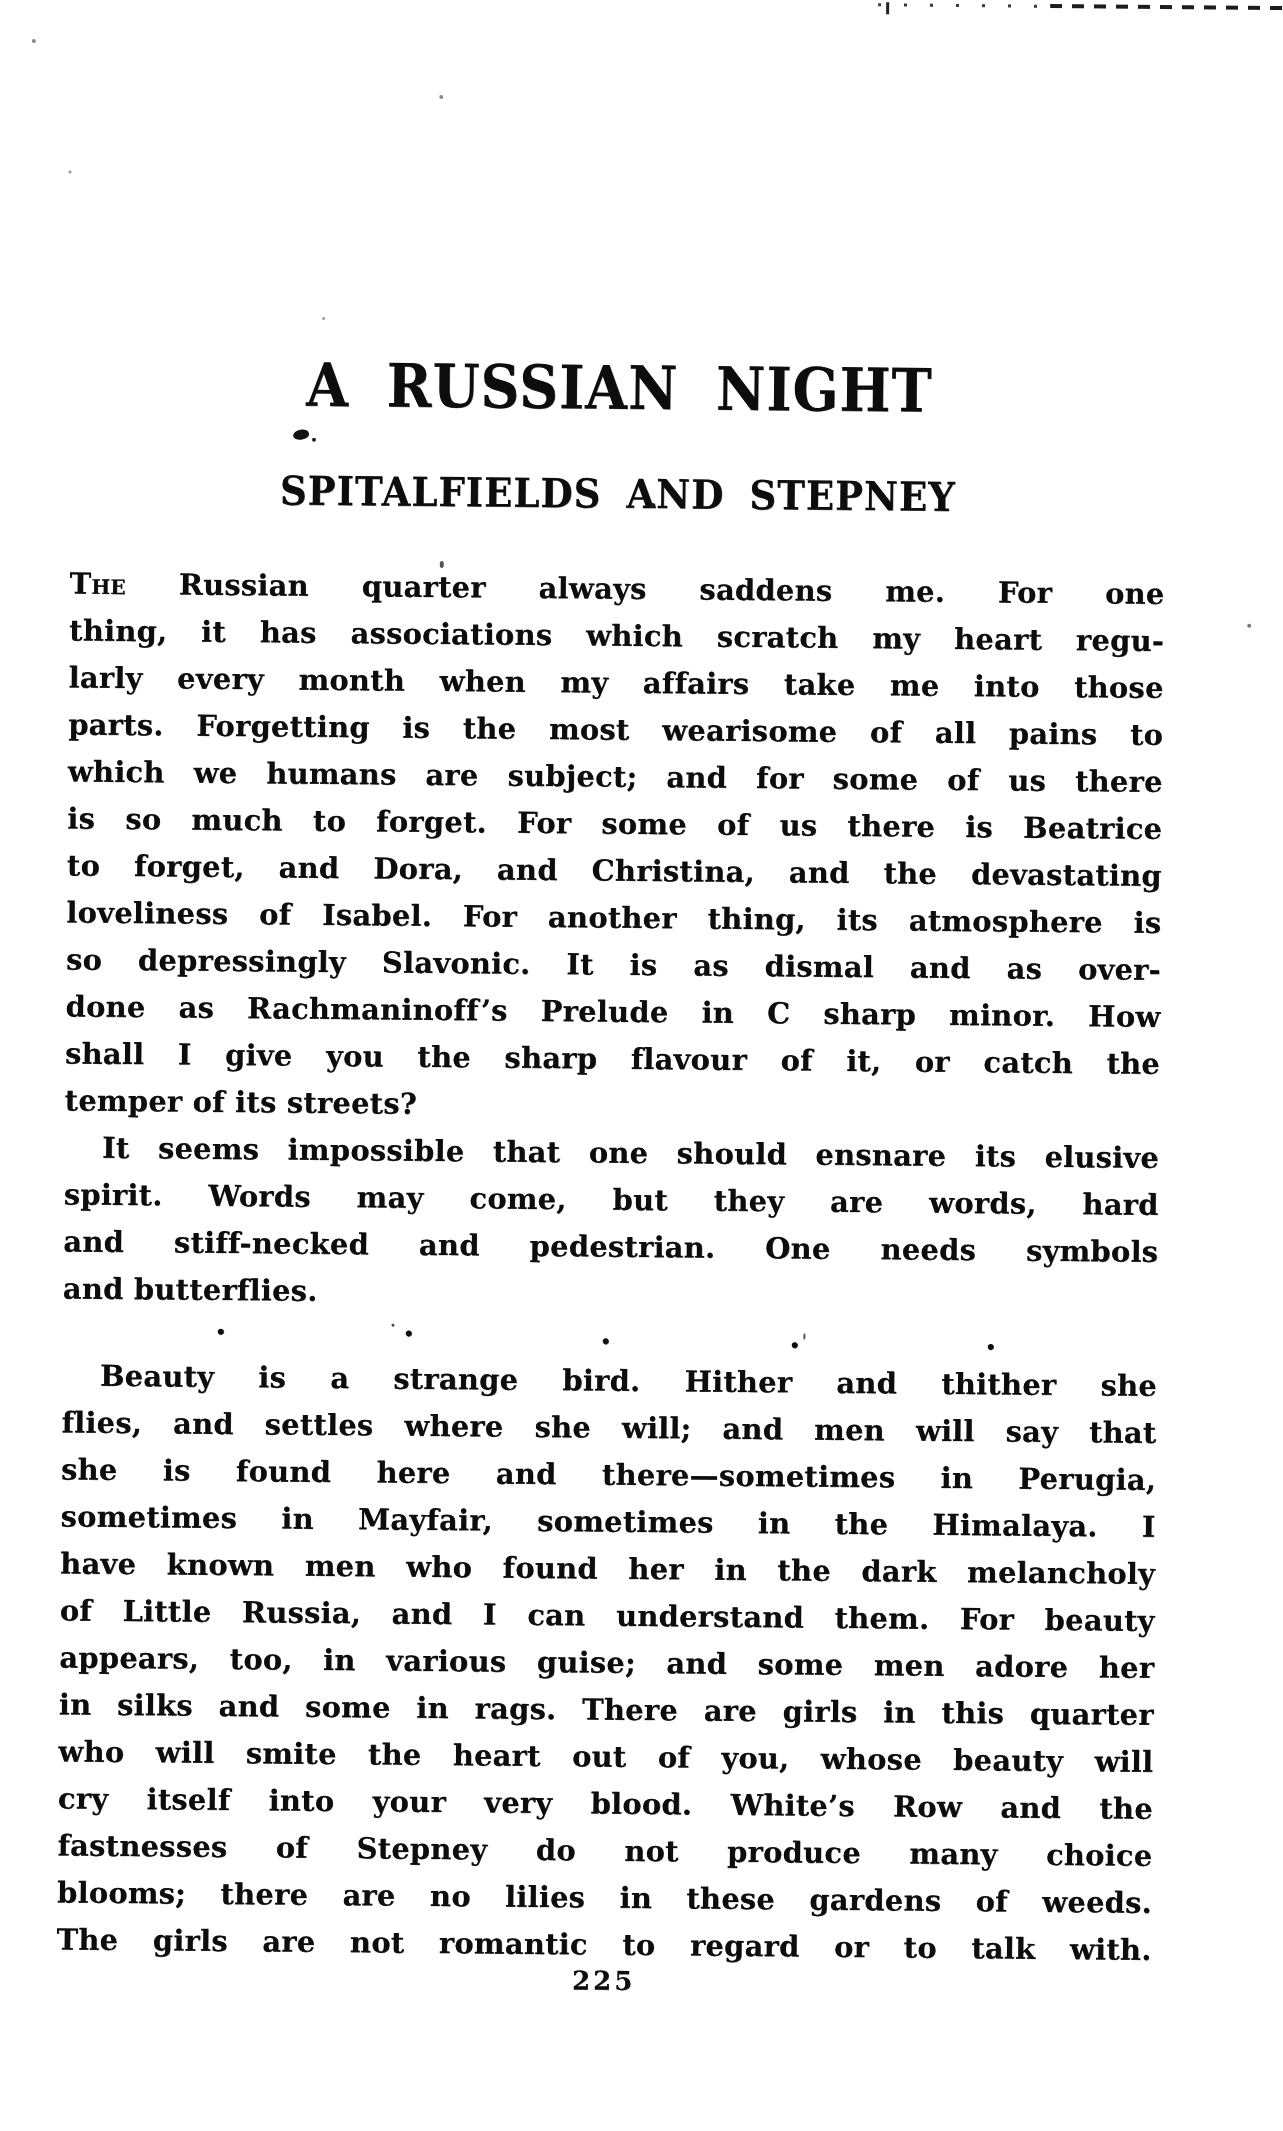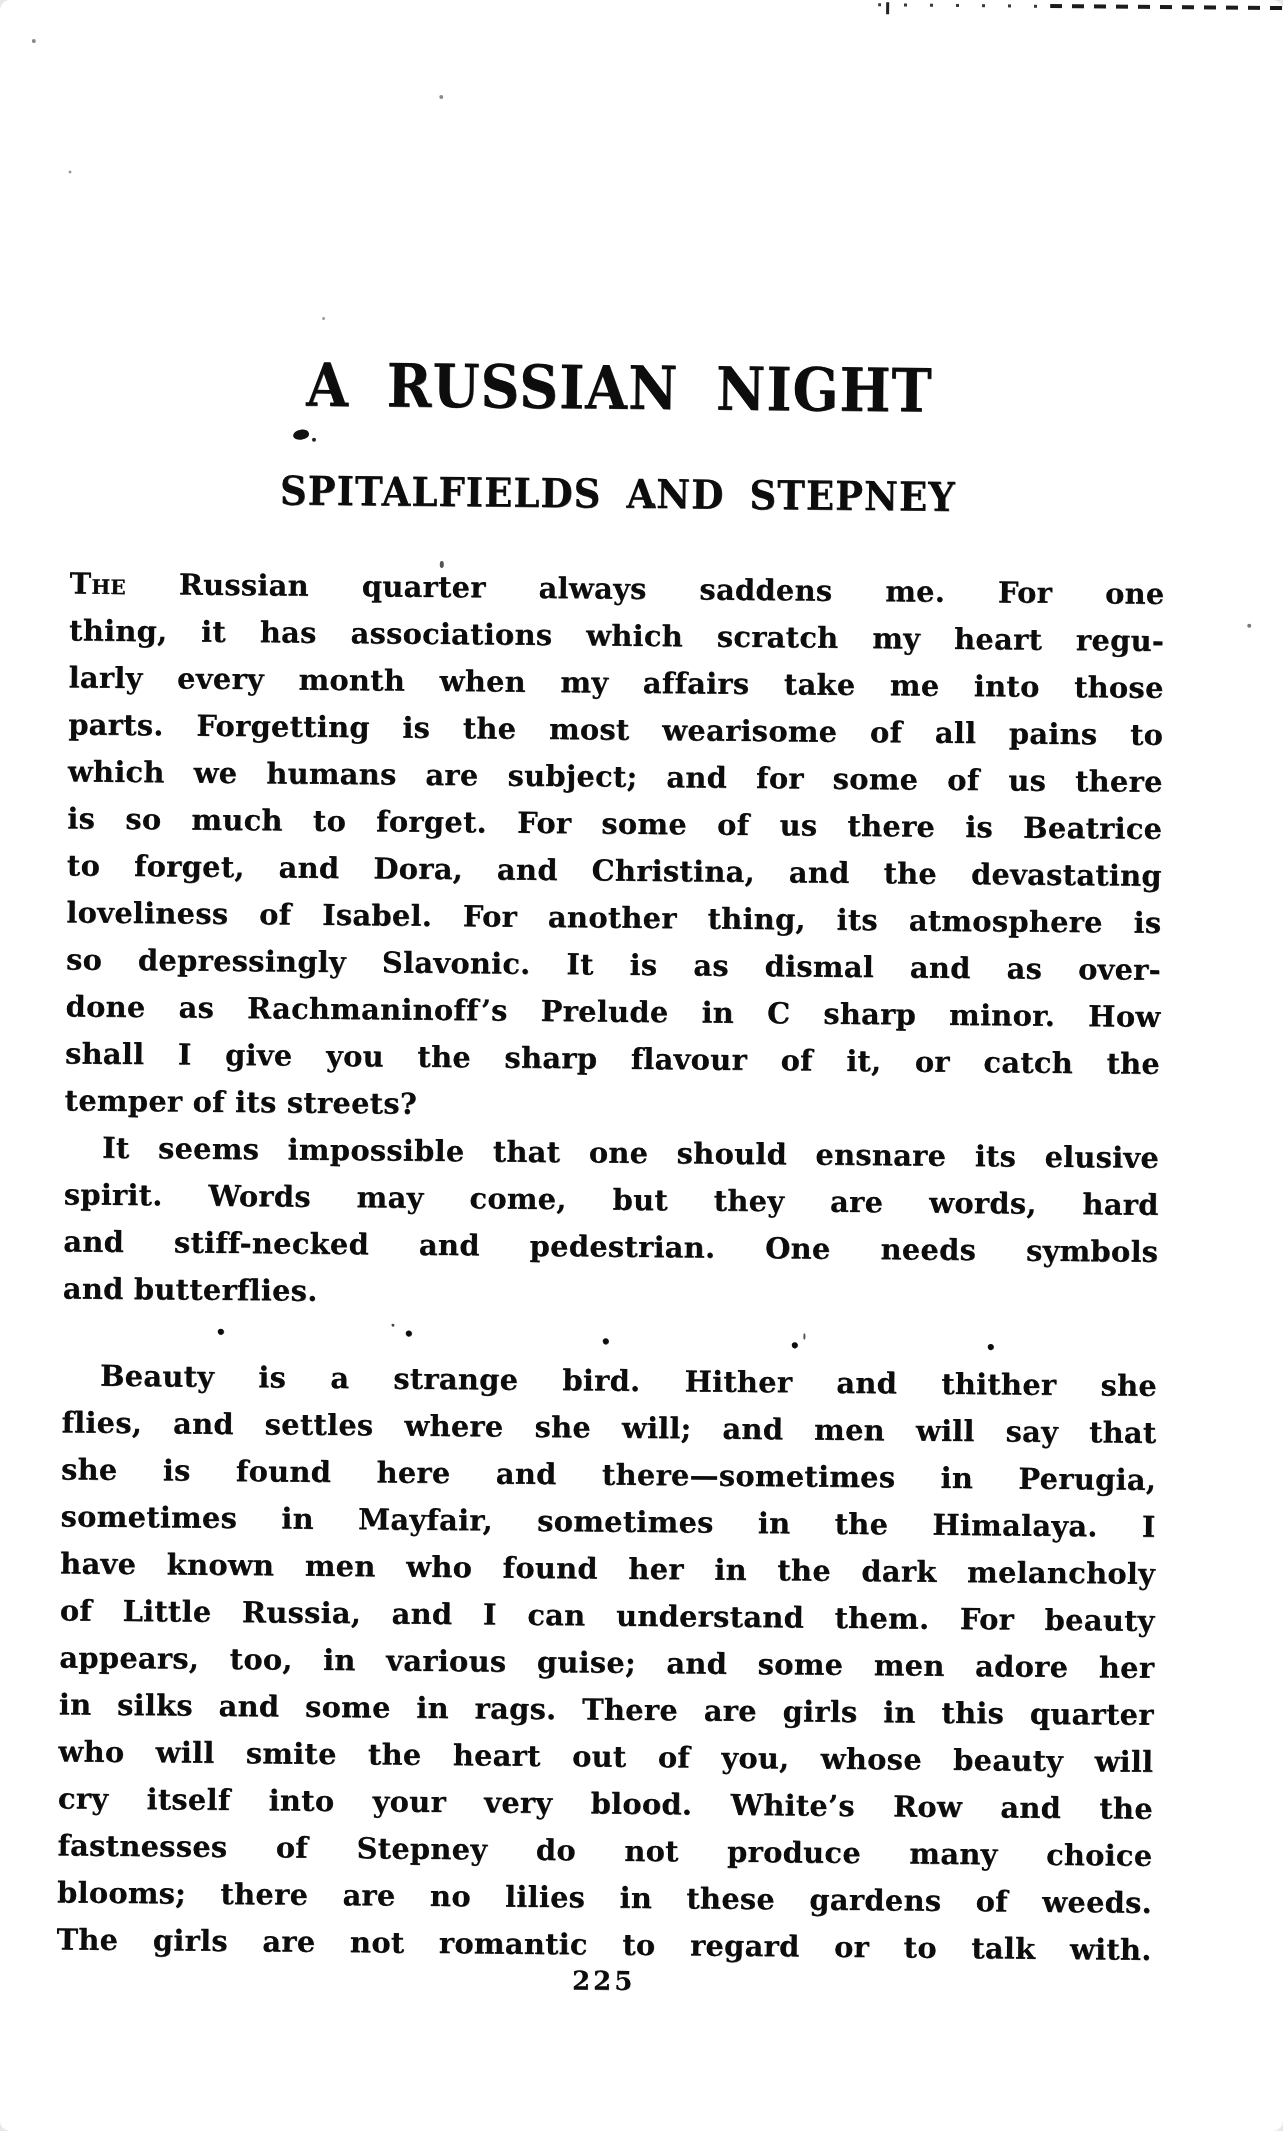--- a/index.html
+++ b/index.html
@@ -3,21 +3,20 @@
 <meta charset="utf-8">
 <style>
   html,body{margin:0;padding:0;background:#e8e8e8;}
   .page{
     position:relative;
     width:1283px;height:2131px;
     background:#ffffff;
     overflow:hidden;
     font-family:"DejaVu Serif","Liberation Serif",serif;
     color:#0d0d0d;
-    border-radius:10px;
   }
   .rot{position:absolute;inset:0;transform:rotate(0.55deg);transform-origin:641px 1065px;}
   .title{
     position:absolute;top:353px;left:65px;width:1095px;
     text-align:center;line-height:70px;font-size:60px;font-weight:700;
     white-space:nowrap;
   }
   .title-inner{display:inline-block;transform:scaleX(0.9);letter-spacing:1px;word-spacing:20px;
     text-shadow:0.4px 0.4px 0 rgba(0,0,0,0.6);}
   .subtitle{

